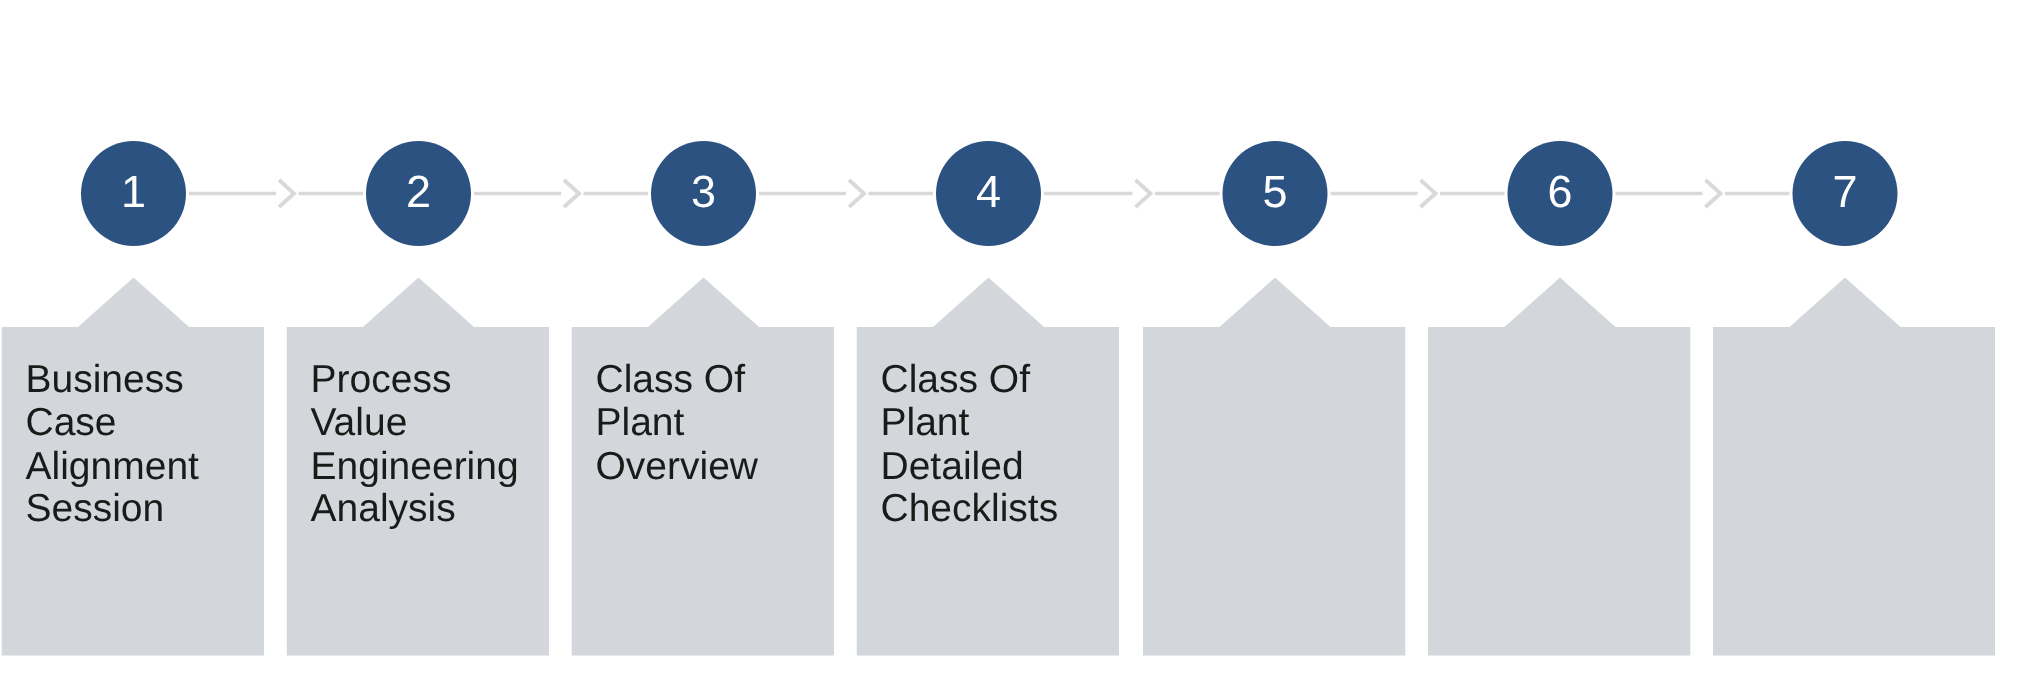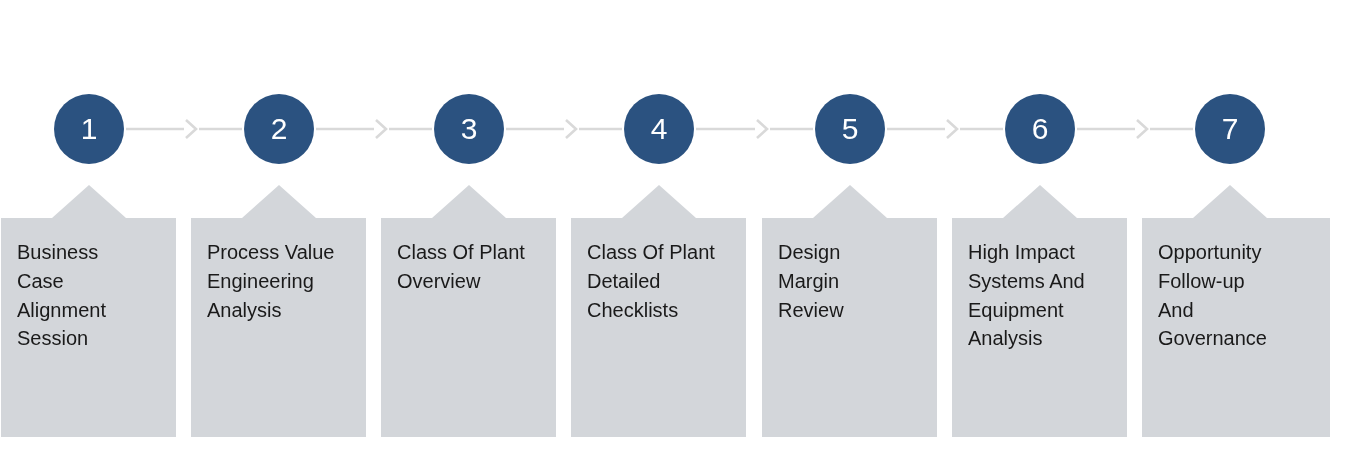--- a/index.html
+++ b/index.html
@@ -60,21 +60,21 @@
     display: block;
     width: 100%;
     height: 100%;
   }
 
   .step-label {
     position: absolute;
     left: 16px;
     right: 10px;
     top: 238px;
-    font-size: 20px;
+    font-size: 26px;
     line-height: 28.8px;
     color: #1a1a1a;
     white-space: pre-line;
     text-align: left;
   }
 </style>
 </head>
 <body>
 
 <div id="process-diagram">
@@ -166,48 +166,37 @@
 
   <div class="step" style="left:762px; width:175px;">
     <div class="step-banner">
       <svg viewBox="0 0 175 464" preserveAspectRatio="none" xmlns="http://www.w3.org/2000/svg">
         <path d="M0,218 L51,218 L88,185 L125,218 L175,218 L175,437 L0,437 Z" fill="#d3d6da"></path>
       </svg>
     </div>
     <div class="step-marker" style="left:53px; top:94px;">
       <span>5</span>
     </div>
-    <div class="step-label">Design
-Margin
-Review</div>
   </div>
 
   <div class="step" style="left:952px; width:175px;">
     <div class="step-banner">
       <svg viewBox="0 0 175 464" preserveAspectRatio="none" xmlns="http://www.w3.org/2000/svg">
         <path d="M0,218 L51,218 L88,185 L125,218 L175,218 L175,437 L0,437 Z" fill="#d3d6da"></path>
       </svg>
     </div>
     <div class="step-marker" style="left:53px; top:94px;">
       <span>6</span>
     </div>
-    <div class="step-label">High Impact
-Systems And
-Equipment
-Analysis</div>
   </div>
 
   <div class="step" style="left:1142px; width:188px;">
     <div class="step-banner">
       <svg viewBox="0 0 188 464" preserveAspectRatio="none" xmlns="http://www.w3.org/2000/svg">
         <path d="M0,218 L51,218 L88,185 L125,218 L188,218 L188,437 L0,437 Z" fill="#d3d6da"></path>
       </svg>
     </div>
     <div class="step-marker" style="left:53px; top:94px;">
       <span>7</span>
     </div>
-    <div class="step-label">Opportunity
-Follow-up
-And
-Governance</div>
   </div>
 
 </div>
 
 </body></html>

